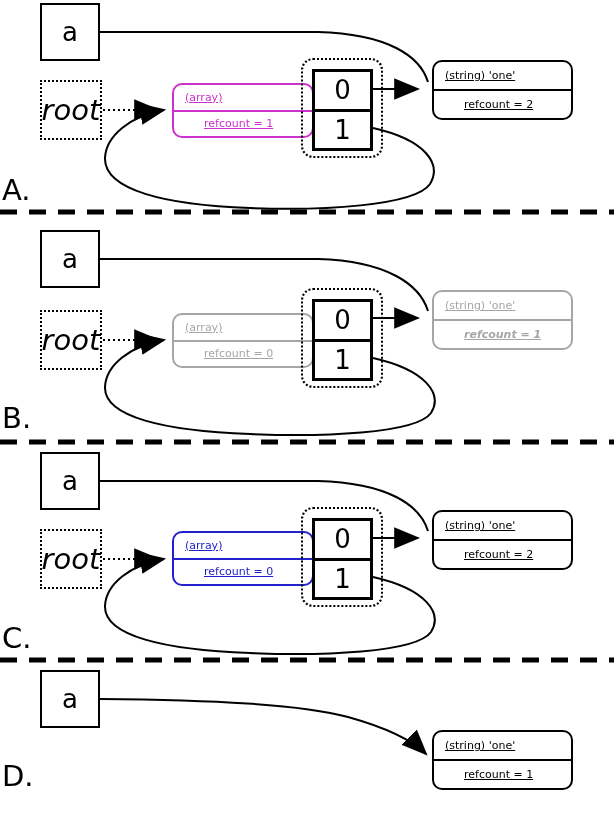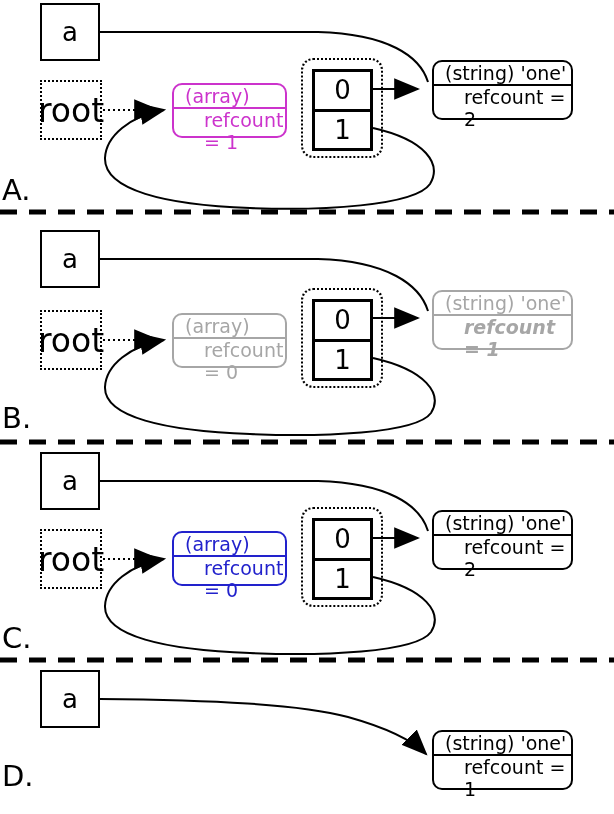--- a/index.html
+++ b/index.html
@@ -5,26 +5,26 @@
   html,body{margin:0;padding:0;background:#fff;}
   .canvas{position:relative;width:614px;height:814px;background:#ffffff;
           font-family:"DejaVu Sans",sans-serif;overflow:hidden;color:#000;}
   .abs{position:absolute;box-sizing:border-box;}
   .wires{position:absolute;left:0;top:0;z-index:0;}
   .node{z-index:1;}
   .varbox{width:60px;height:58px;border:2px solid #000;background:#fff;
           display:flex;align-items:center;justify-content:center;font-size:26px;}
   .rootbox{width:62px;height:60px;border:2px dotted #000;background:#fff;
           display:flex;align-items:center;justify-content:center;
-          font-size:33px;}
-  .zval{border:2px solid #000;border-radius:10px;background:#fff;font-size:19px;
-        display:flex;flex-direction:column;}
+          font-size:29px;font-style:italic;}
+  .zval{border:2px solid #000;border-radius:10px;background:#fff;font-size:11px;
+        display:flex;flex-direction:column;text-decoration:underline;}
   .zrow{flex:1;display:flex;align-items:center;padding-left:11px;box-sizing:border-box;}
   .zrow + .zrow{border-top:2px solid currentColor;padding-left:30px;}
-  .arraybox{width:115px;height:55px;}
+  .arraybox{width:142px;height:55px;}
   .stringbox{width:141px;height:60px;}
   .c-magenta{color:#cc33cc;border-color:#cc33cc;}
   .c-blue{color:#2222cc;border-color:#2222cc;}
   .c-gray{color:#a6a6a6;border-color:#a6a6a6;}
   .ref-em{font-style:italic;font-weight:bold;}
   .bucket{width:82px;height:100px;border:2px dotted #000;border-radius:12px;background:transparent;}
   .slots{width:61px;height:82px;border:3px solid #000;background:#fff;
          display:flex;flex-direction:column;}
   .slot{flex:1;display:flex;align-items:center;justify-content:center;font-size:26px;}
   .slot + .slot{border-top:3px solid #000;}

